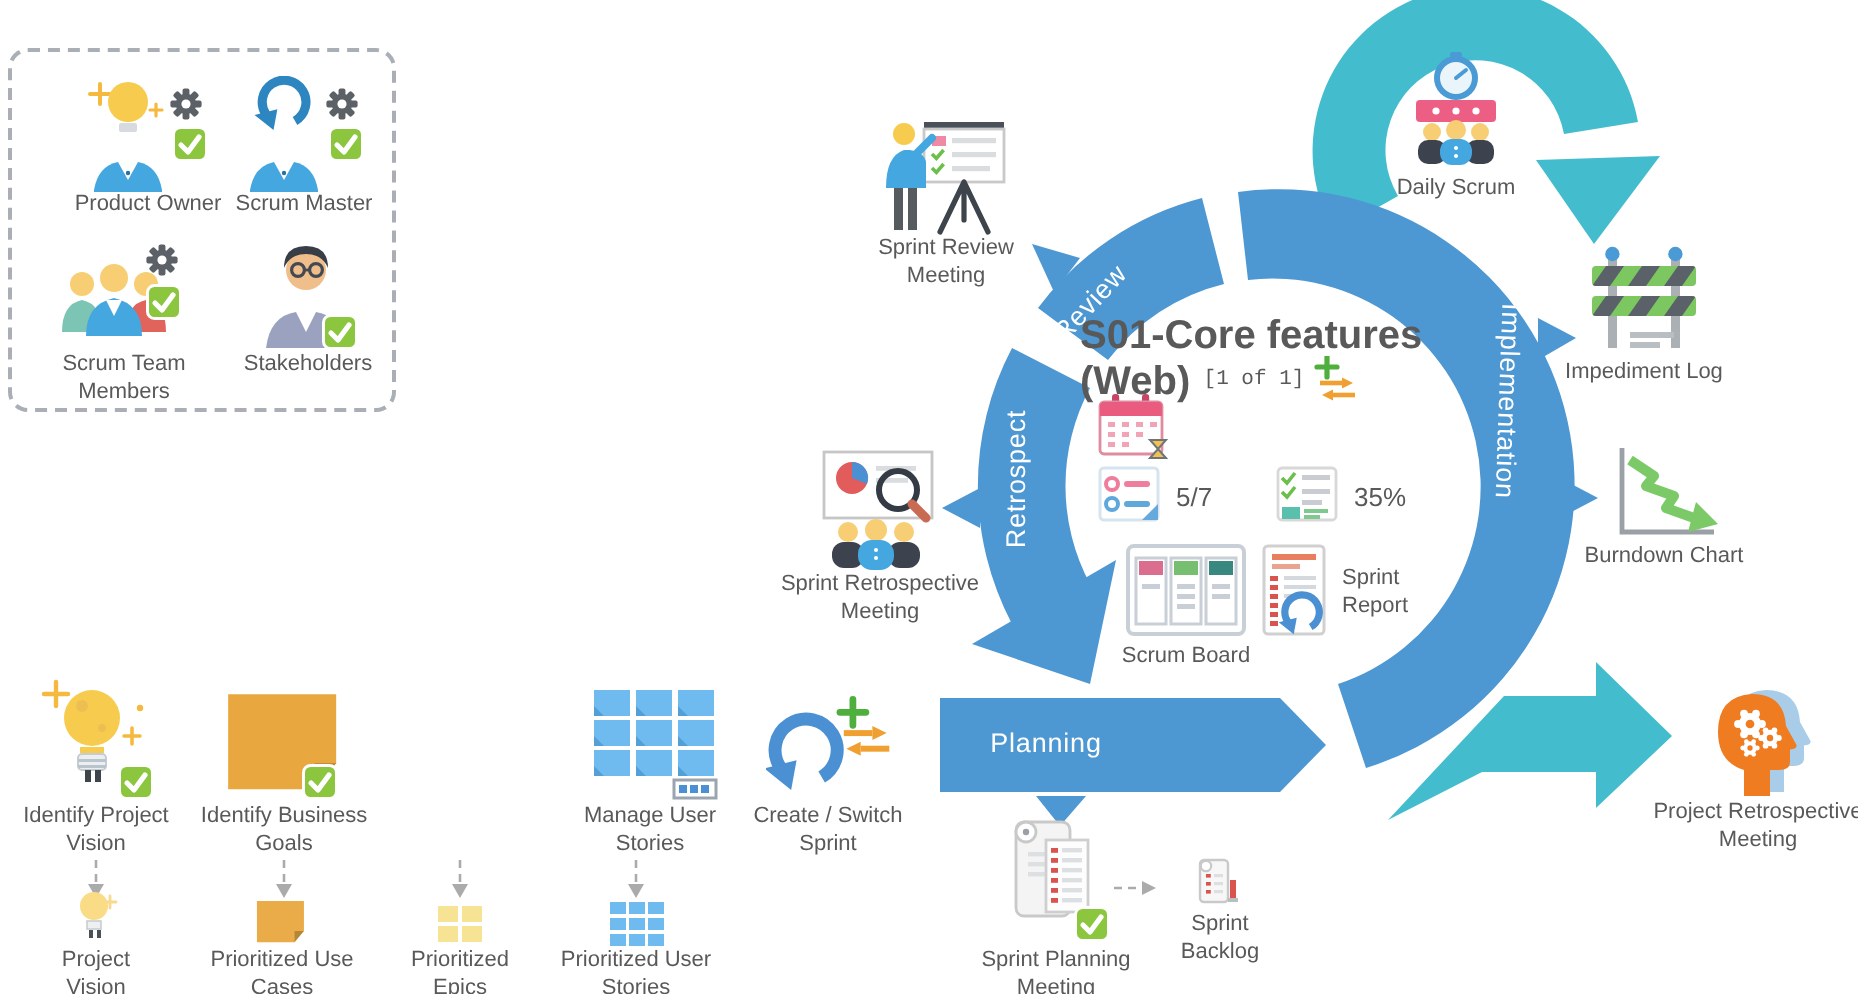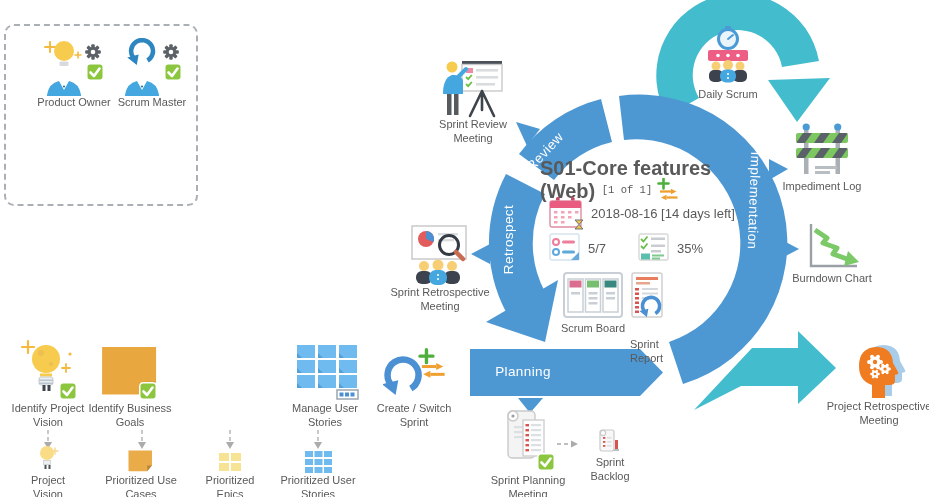--- a/index.html
+++ b/index.html
@@ -130,20 +130,49 @@
         <g style="color:#2E86C1">
             <use href="#d-scrumloop" transform="translate(22,13) scale(0.95)"></use>
           </g>
         <g style="color:#45A7DF">
             <use href="#d-bust" transform="translate(4,26)"></use>
           </g>
         <use href="#d-check" transform="translate(44,25)"></use>
       </svg>
       <div class="lbl">Scrum Master</div>
     </div>
+    <div class="role" style="left:8px;top:92px;width:96px;">
+      <svg width="66" height="58">
+        <use href="#d-gear" transform="translate(52,12) scale(0.82)"></use>
+        <g transform="translate(0,8)">
+          <circle cx="12" cy="16" r="6" fill="#F7CE73"></circle>
+          <circle cx="44" cy="16" r="6" fill="#F7CE73"></circle>
+          <path d="M2 40 Q2 26 12 24 Q22 26 22 40 Z" fill="#7CC5B4"></path>
+          <path d="M34 40 Q34 26 44 24 Q54 26 54 40 Z" fill="#E0635C"></path>
+          <circle cx="28" cy="13" r="7" fill="#F7CE73"></circle>
+          <path d="M14 42 Q14 26 28 23 Q42 26 42 42 Z" fill="#45A7DF"></path>
+          <path d="M24 24 L32 24 L28 32 Z" fill="#fff"></path>
+        </g>
+        <use href="#d-check" transform="translate(44,24)"></use>
+      </svg>
+      <div class="lbl">Scrum Team Members</div>
+    </div>
+    <div class="role" style="left:106px;top:92px;width:84px;">
+      <svg width="52" height="58">
+        <circle cx="25" cy="17" r="10" fill="#F0BE8B"></circle>
+        <path d="M14 16 Q14 5 25 5 Q36 5 36 16 Q33 9 25 9 Q17 9 14 16 Z" fill="#383E46"></path>
+        <circle cx="21" cy="17" r="3.2" fill="none" stroke="#434A52" stroke-width="1.6"></circle>
+        <circle cx="30" cy="17" r="3.2" fill="none" stroke="#434A52" stroke-width="1.6"></circle>
+        <path d="M24 17 H27" stroke="#434A52" stroke-width="1.4"></path>
+        <path d="M5 56 Q7 40 20 38 L30 38 Q43 40 45 56 Z" fill="#9BA2BF"></path>
+        <path d="M20 38 L30 38 L25 48 Z" fill="#fff"></path>
+        <use href="#d-check" transform="translate(33,39)"></use>
+      </svg>
+      <div class="lbl">Stakeholders</div>
+    </div>
   </div>
 
   <div class="node" style="left:685px;top:26px;width:86px;">
     <svg width="50" height="62">
       <rect x="22" y="0" width="6" height="3.5" rx="1" fill="#4A9BD5"></rect>
       <circle cx="25" cy="13" r="9.5" fill="#EAF4FB" stroke="#4A9BD5" stroke-width="3"></circle>
       <path d="M25 13 L30 9" stroke="#4A9BD5" stroke-width="2" stroke-linecap="round"></path>
       <rect x="5" y="24" width="40" height="11" rx="2" fill="#ED5E85"></rect>
       <circle cx="15" cy="29.5" r="1.8" fill="#fff"></circle>
         <circle cx="25" cy="29.5" r="1.8" fill="#fff"></circle>
@@ -320,21 +349,20 @@
           <rect x="19" y="15" width="3.5" height="2.5"></rect>
           <rect x="26" y="15" width="3.5" height="2.5"></rect>
         <rect x="5" y="20" width="3.5" height="2.5"></rect>
           <rect x="12" y="20" width="3.5" height="2.5"></rect>
           <rect x="19" y="20" width="3.5" height="2.5"></rect>
         <rect x="5" y="25" width="3.5" height="2.5"></rect>
           <rect x="12" y="25" width="3.5" height="2.5"></rect>
       </g>
       <path d="M26 24 h8 l-4 4.5 Z M26 33 h8 l-4 -4.5 Z" fill="#F2C14E" stroke="#6E7479" stroke-width="1"></path>
     </svg>
-    <span>2018-08-16 [14 days left]</span>
   </div>
   <div class="ctr-row" style="left:549px;top:233px;gap:7px;">
     <svg width="32" height="30">
       <rect x="1" y="1" width="29" height="26" rx="2" fill="#fff" stroke="#D6E4F0" stroke-width="1.5"></rect>
       <path d="M30 27 L22 27 L30 19 Z" fill="#66A9DC"></path>
       <circle cx="7" cy="9" r="3" fill="#fff" stroke="#EE7E9B" stroke-width="2"></circle>
       <rect x="13" y="7.5" width="13" height="3" rx="1.5" fill="#EE7E9B"></rect>
       <circle cx="7" cy="19" r="3" fill="#fff" stroke="#5FA8DC" stroke-width="2"></circle>
       <rect x="13" y="17.5" width="13" height="3" rx="1.5" fill="#5FA8DC"></rect>
     </svg>
@@ -367,21 +395,21 @@
       <rect x="8" y="20" width="9" height="2.5" fill="#C9CFD6"></rect>
       <rect x="25.5" y="20" width="9" height="2.5" fill="#C9CFD6"></rect>
         <rect x="25.5" y="25" width="9" height="2.5" fill="#C9CFD6"></rect>
         <rect x="25.5" y="30" width="9" height="2.5" fill="#C9CFD6"></rect>
       <rect x="43" y="20" width="9" height="2.5" fill="#C9CFD6"></rect>
         <rect x="43" y="25" width="9" height="2.5" fill="#C9CFD6"></rect>
     </svg>
     <div class="lbl">Scrum Board</div>
   </div>
 
-  <div class="abs" style="left:630px;top:272px;display:flex;gap:5px;flex-direction:column;">
+  <div class="abs" style="left:630px;top:272px;display:flex;gap:5px;">
     <svg width="36" height="50">
       <rect x="2" y="1" width="30" height="44" rx="2" fill="#fff" stroke="#D0D0D0" stroke-width="1.5"></rect>
       <rect x="6" y="5" width="22" height="3" fill="#E87E5E"></rect>
       <rect x="6" y="10" width="14" height="2.5" fill="#E8A48E"></rect>
       <g fill="#D9534F">
         <rect x="5" y="16" width="4" height="2.5"></rect>
           <rect x="5" y="20.5" width="4" height="2.5"></rect>
           <rect x="5" y="25" width="4" height="2.5"></rect>
         <rect x="5" y="29.5" width="4" height="2.5"></rect>
           <rect x="5" y="34" width="4" height="2.5"></rect>
@@ -413,21 +441,21 @@
         <rect x="20" y="41.5" width="14" height="1.5" fill="#B9C4CC"></rect>
           <rect x="20" y="44.5" width="14" height="1.5" fill="#B9C4CC"></rect>
         <rect x="23.5" y="47" width="3" height="6" fill="#3E444B"></rect>
           <rect x="28.5" y="47" width="3" height="6" fill="#3E444B"></rect>
         <use href="#d-check" transform="translate(40,44)"></use>
       </svg>
     </div>
     <div class="lbl">Identify Project Vision</div>
   </div>
 
-  <div class="node" style="left:86px;top:338px;width:88px;">
+  <div class="node" style="left:98px;top:338px;width:88px;">
     <div class="icw" style="height:64px;">
       <svg width="58" height="56">
         <g style="color:#E9A83F">
             <use href="#d-note" transform="scale(1.08)"></use>
           </g>
         <use href="#d-check" transform="translate(38,36)"></use>
       </svg>
     </div>
     <div class="lbl">Identify Business Goals</div>
   </div>

